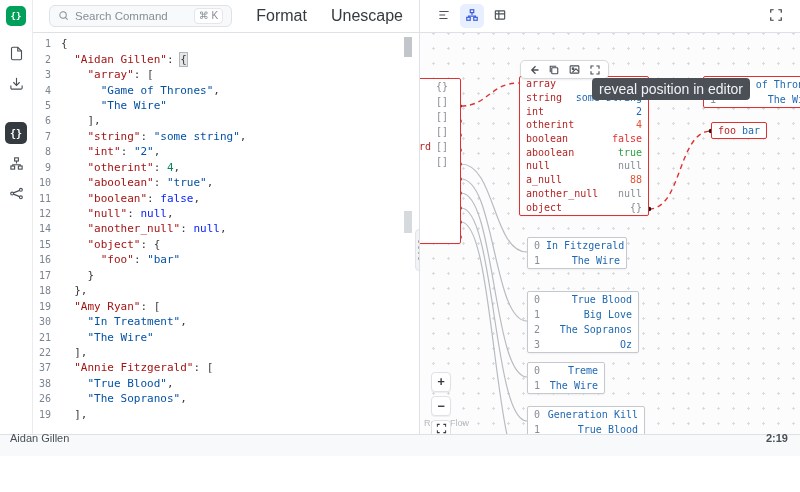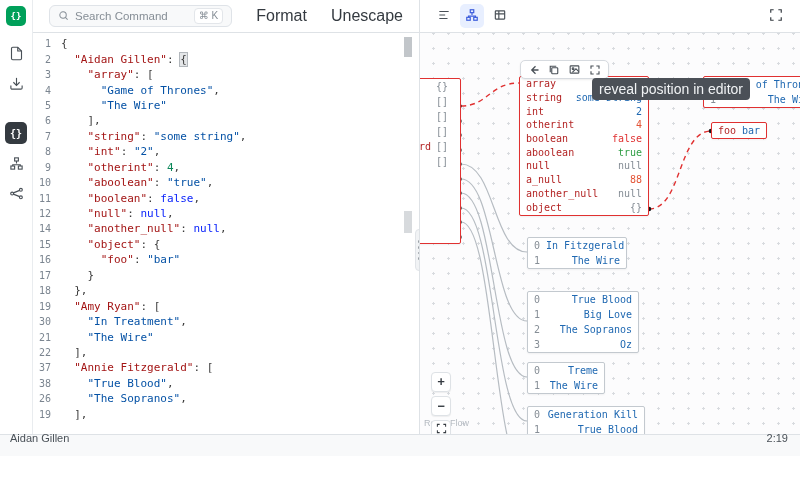--- a/index.html
+++ b/index.html
@@ -96,21 +96,21 @@
 
   .zoom-controls { position: absolute; left: 11px; top: 339px; display: flex; flex-direction: column; gap: 4px; z-index: 7; }
   .zoom-btn { width: 20px; height: 20px; background: #fff; border: 1px solid #dee2e6; border-radius: 4px;
               display: flex; align-items: center; justify-content: center; color: #343a40;
               font: bold 12px "DejaVu Sans Mono", monospace; box-shadow: 0 1px 1px rgba(0,0,0,.06); cursor: pointer; }
   .attribution { position: absolute; left: 4px; bottom: 6px; font-size: 9px; color: #b3b9c0; }
 
   
   .statusbar { height: 22px; flex: 0 0 22px; border-top: 1px solid #dee2e6; background: #f8f9fa;
                display: flex; align-items: center; padding: 0 12px 16px 10px; font-size: 11px; color: #495057; }
-  .statusbar .right { margin-left: auto; }
+  .statusbar .right { margin-left: auto; font-weight: bold; }
 </style>
 </head>
 <body>
 
 <div class="app">
   <div class="main">
 
     <aside class="sidebar">
       <div class="logo"></div>
       <div class="side-icon">

